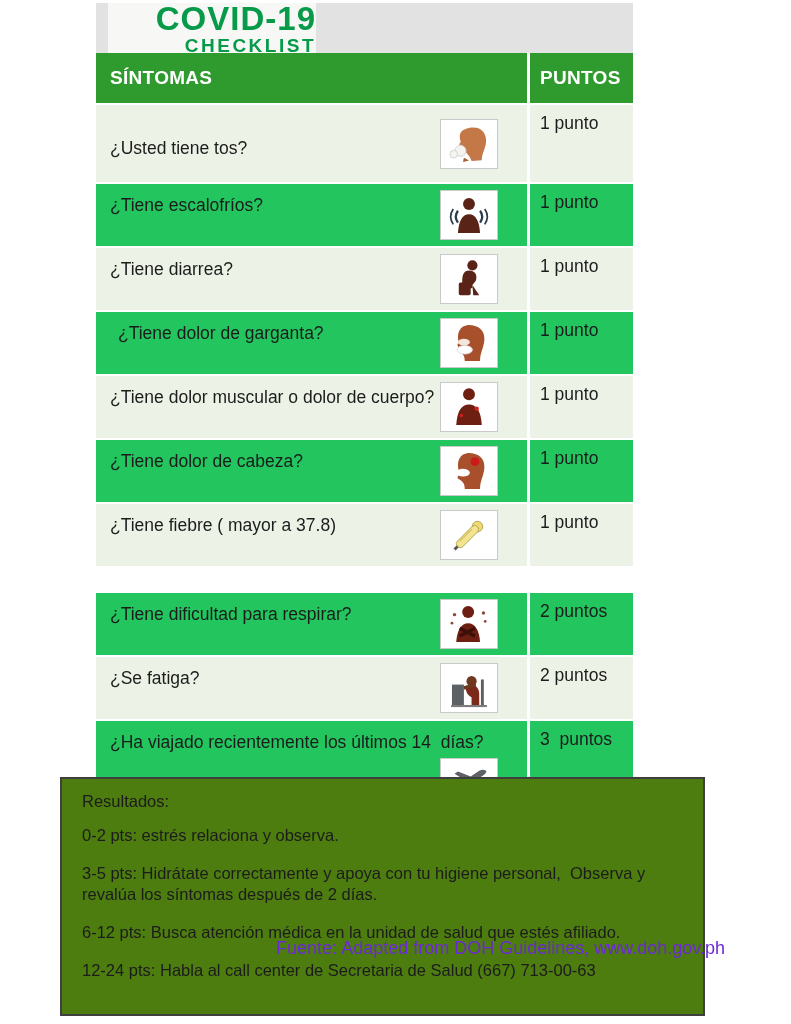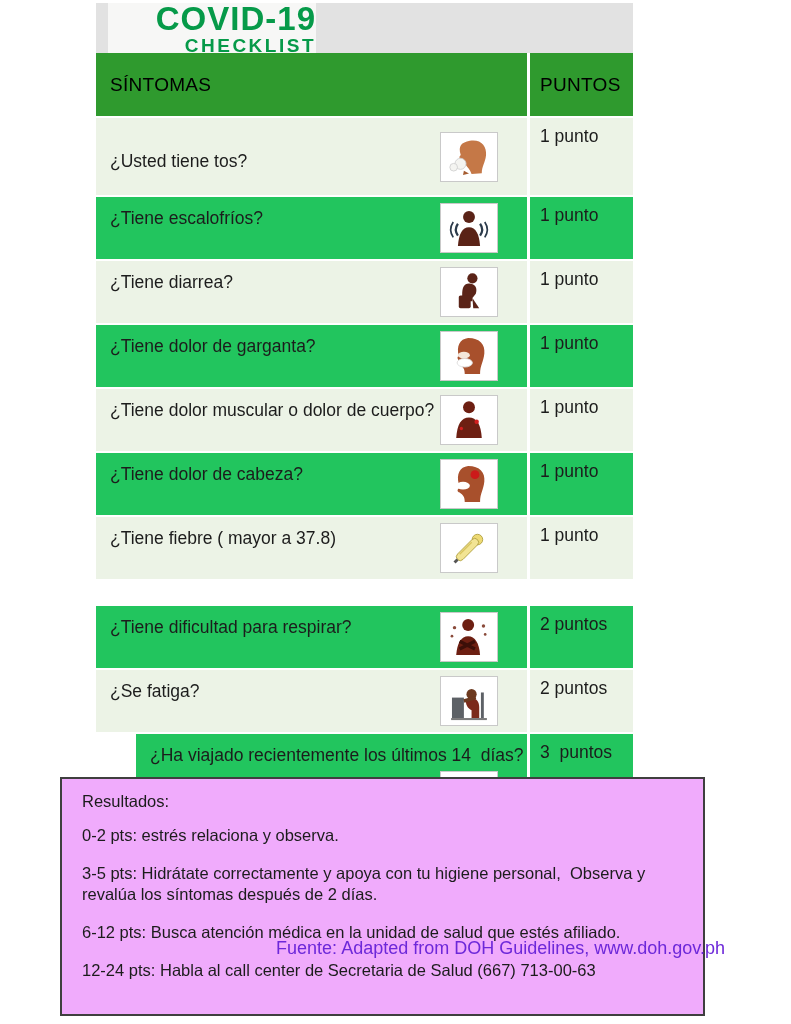--- a/index.html
+++ b/index.html
@@ -15,21 +15,21 @@
   .doc-table{position:absolute;left:96px;top:3px;width:537px;}
   .logo-strip{height:50px;background:#e2e2e2;display:flex;align-items:stretch;}
   .logo-box{
     width:208px;margin-left:12px;background:#f7f7f6;
     display:flex;flex-direction:column;align-items:flex-end;justify-content:center;
     line-height:1;
   }
   .logo-title{font-size:33px;font-weight:800;color:#069a49;letter-spacing:1px;}
   .logo-sub{font-size:19px;font-weight:800;color:#069a49;letter-spacing:2.5px;margin-top:1px;}
   
-  .thead{display:flex;background:#2f9a2e;color:#000000;font-weight:normal;font-size:19px;height:63px;}
+  .thead{display:flex;background:#2f9a2e;color:#ffffff;font-weight:bold;font-size:19px;height:50px;}
   .th-symptoms{flex:1;display:flex;align-items:center;padding-left:14px;letter-spacing:0.3px;}
   .th-points{width:93px;display:flex;align-items:center;padding-left:10px;border-left:3px solid #fff;letter-spacing:0.3px;}
   .row{display:flex;border-top:2px solid #fff;}
   .row.light{background:#ecf3e6;}
   .row.dark{background:#22c55e;}
   .cell-q{flex:1;display:flex;padding:6px 0 6px 14px;position:relative;}
   .qtext{
     font-size:17.5px;white-space:pre-wrap;max-width:345px;
     padding-top:4px;line-height:1.32;
   }
@@ -45,21 +45,21 @@
   }
   
   .row.r-first .cell-q{align-items:center;}
   .row.r-first .qtext{padding-top:10px;}
   .row.icon-below .cell-q{display:block;}
   .row.icon-below .qtext{max-width:none;display:block;}
   .row.icon-below .icon-box{margin:4px 29px 2px auto;}
   
   .results-box{
     position:absolute;left:60px;top:777px;width:601px;
-    border:2px solid #3f3f3f;background:#f0abfc;
+    border:2px solid #3f3f3f;background:#4d7c0f;
     padding:13px 20px 16px 20px;
     font-size:16.5px;
   }
   .res-title{margin:0 0 2px 0;}
   .res-item{margin-top:14px;line-height:1.3;white-space:pre-wrap;}
   .res-range{font-weight:normal;}
   
   .footer{
     position:absolute;right:66px;top:938px;
     font-size:18px;color:#6d28d9;
@@ -121,21 +121,21 @@
               <svg width="46" height="40" viewBox="0 0 54 46">
                 <circle cx="31" cy="7" r="6" fill="#5a2317"></circle>
                 <path d="M27 13 C35 13 37 19 35 25 L31 30 L31 34 L19 34 L19 26 C19 18 21 13 27 13 Z" fill="#5a2317"></path>
                 <rect x="15" y="27" width="14" height="15" rx="2" fill="#5a2317"></rect>
                 <path d="M31 30 l8 12 h-7 z" fill="#5a2317"></path>
               </svg>
             </span>
           </div>
           <div class="cell-p">1 punto</div>
         </div>
-        <div class="row dark" style="min-height: 47px;">
+        <div class="row dark" style="min-height: 47px; padding-left: 8px;">
           <div class="cell-q">
             <span class="qtext">¿Tiene dolor de garganta?</span>
             <span class="icon-box">
               <svg width="46" height="40" viewBox="0 0 54 46">
                 <path d="M26 2 C40 2 46 10 45 20 C44 30 40 34 40 44 L22 44 C22 38 20 36 16 33 C13 32 13 30 15 28 C13 26 13 24 15 23 C12 12 16 3 26 2 Z" fill="#a8502c"></path>
                 <ellipse cx="21" cy="22" rx="7" ry="4" fill="#f4e6da"></ellipse>
                 <ellipse cx="22" cy="31" rx="9" ry="5" fill="#ffffff" stroke="#ddd"></ellipse>
               </svg>
             </span>
           </div>
@@ -210,21 +210,21 @@
                 <circle cx="30" cy="15" r="6" fill="#6d3a1f"></circle>
                 <path d="M24 21 C33 17 39 22 39 30 L39 43 L30 43 L30 34 C26 32 22 27 24 21 Z" fill="#7b2a1a"></path>
                 <path d="M21 23 L35 19" stroke="#6d3a1f" stroke-width="4"></path>
                 <rect x="41" y="13" width="3.4" height="30" fill="#5d6166"></rect>
                 <rect x="6" y="43" width="42" height="2.4" fill="#7a7a7a"></rect>
               </svg>
             </span>
           </div>
           <div class="cell-p">2 puntos</div>
         </div>
-        <div class="row dark icon-below" style="min-height: 59px; margin-left: 40px;">
+        <div class="row dark icon-below" style="min-height: 59px;">
           <div class="cell-q">
             <span class="qtext">¿Ha viajado recientemente los últimos 14  días?</span>
             <span class="icon-box">
               <svg width="46" height="40" viewBox="0 0 54 46">
                 <path d="M4 31 L10 29 L21 19 L10 12 L14 9.5 L29 15.5 L39 8.5 C43 6.5 46.5 7.5 47.5 9.5 C46.5 12.5 43.5 14.5 39.5 16.5 L18 33.5 Z" fill="#5d6166"></path>
                 <rect x="12" y="38" width="26" height="4.4" rx="1" fill="#5d6166"></rect>
               </svg>
             </span>
           </div>
           <div class="cell-p">3  puntos</div>

